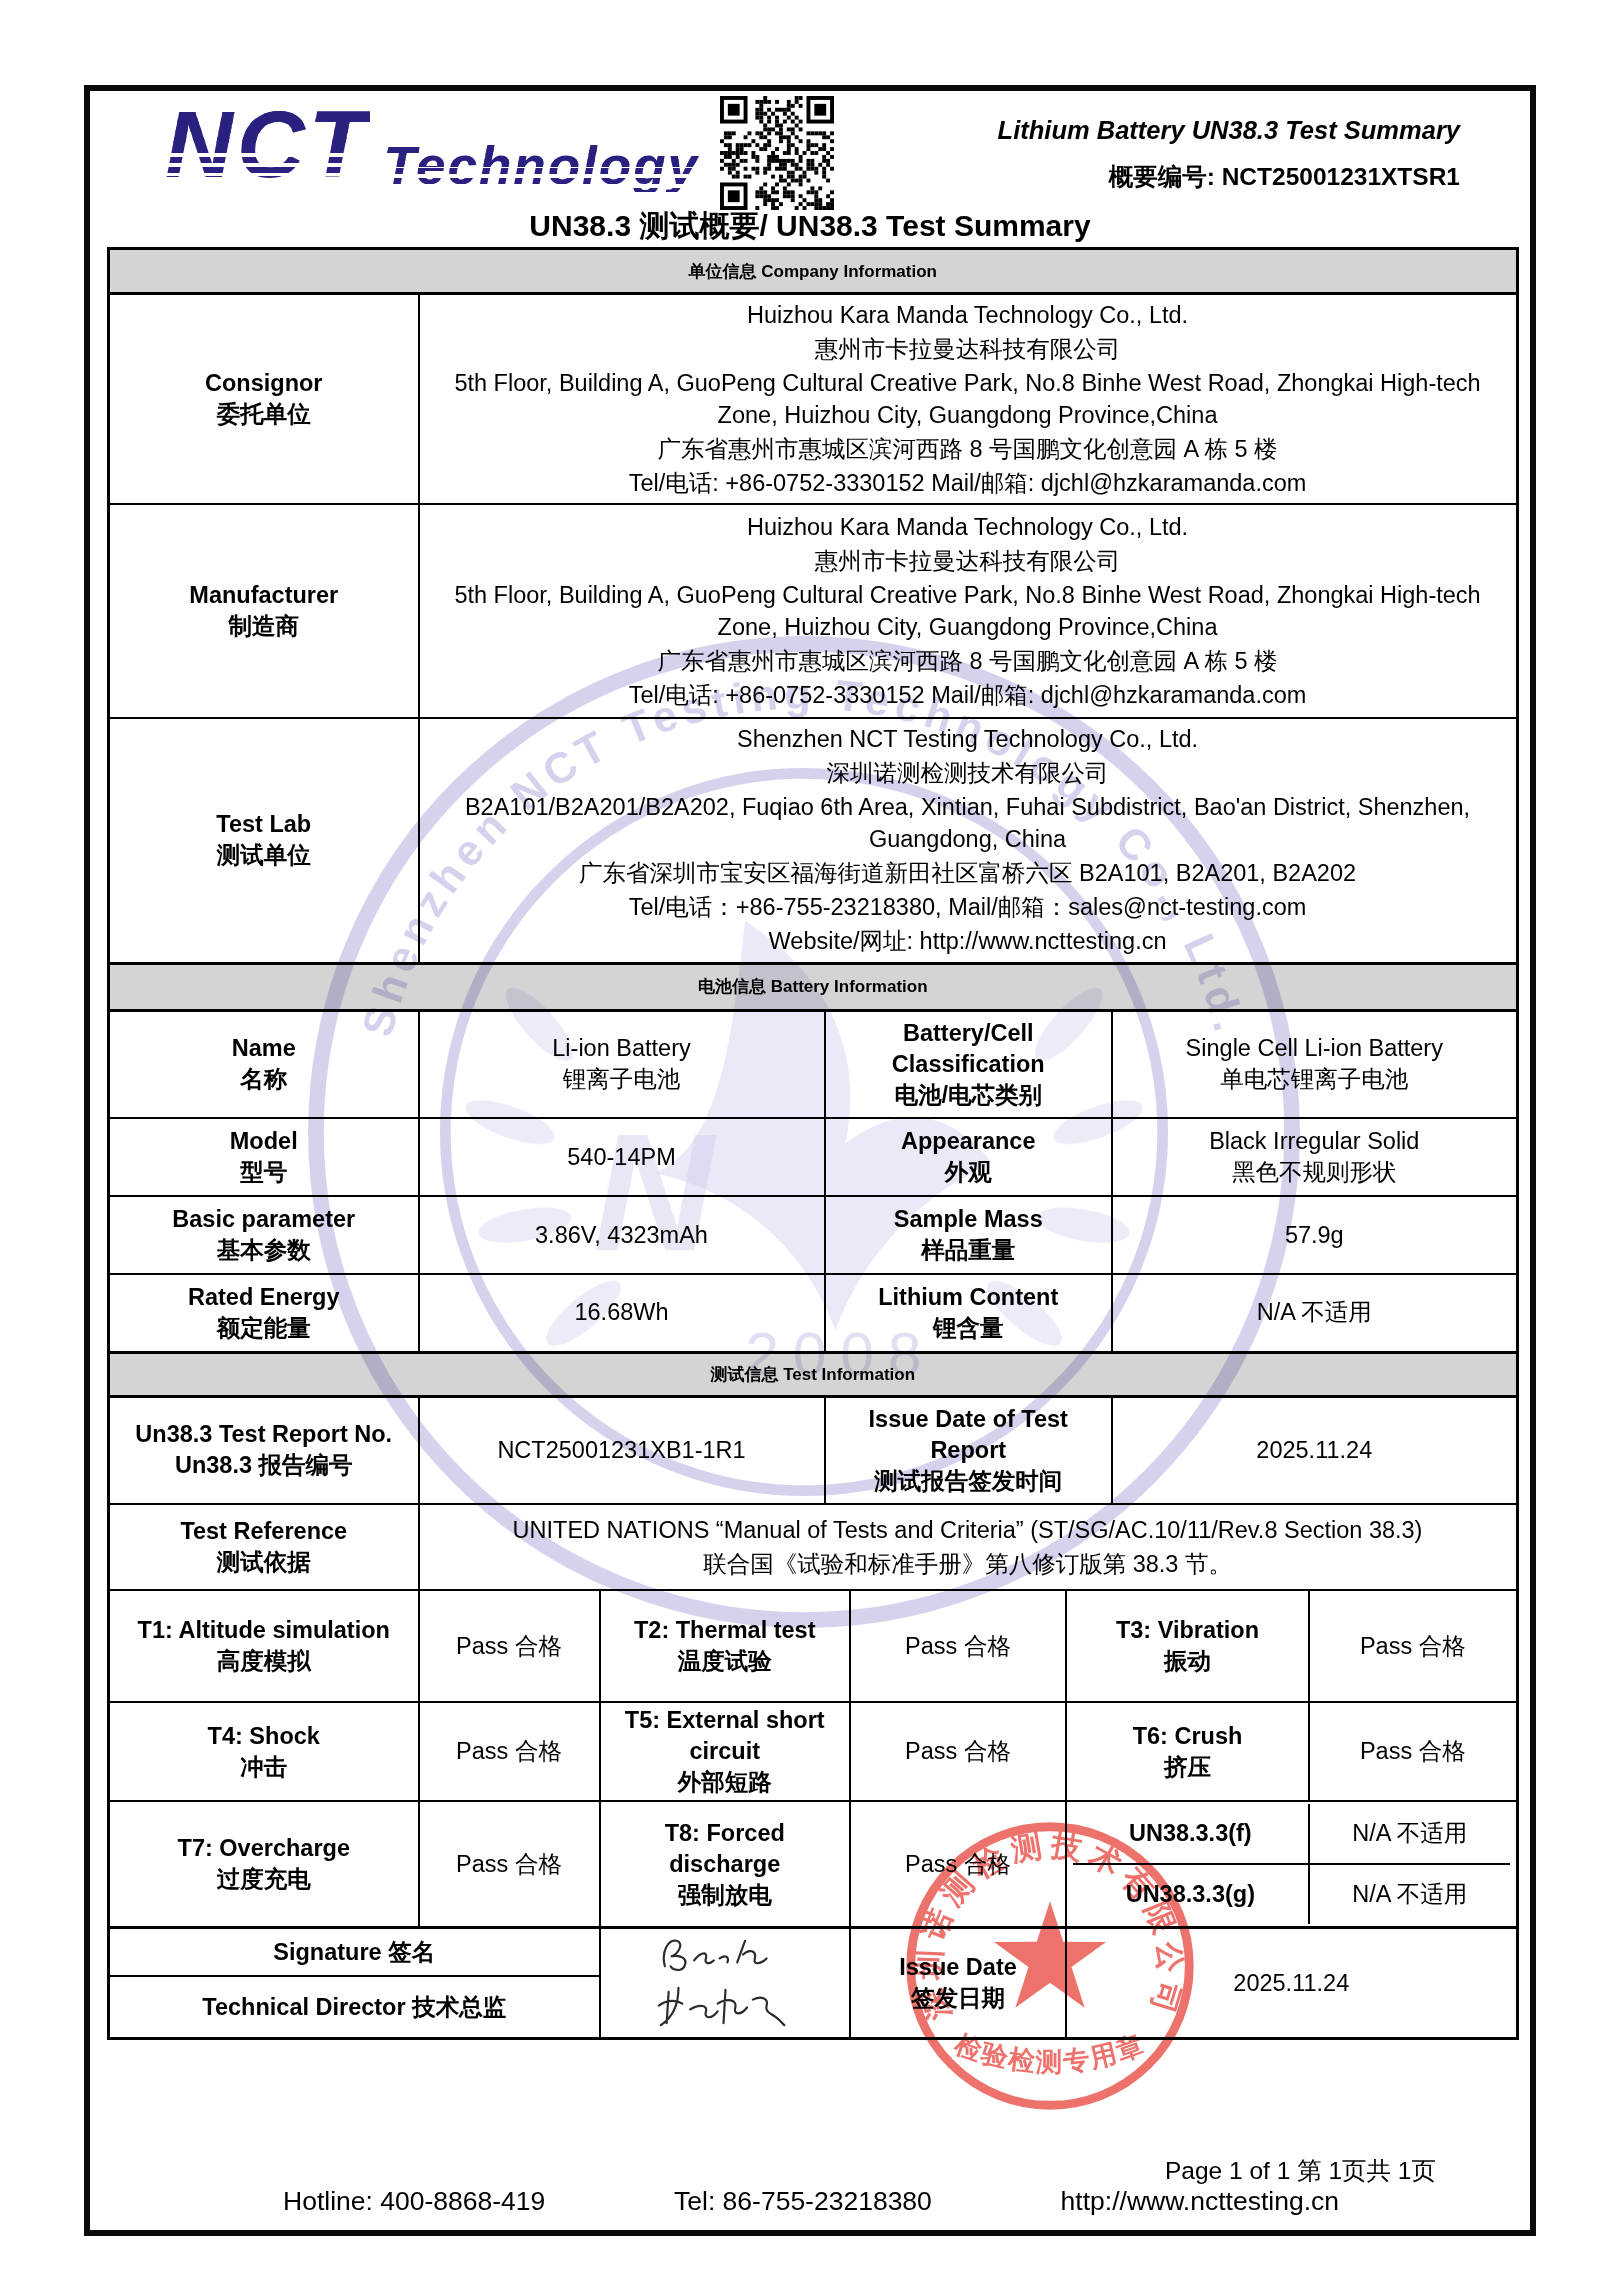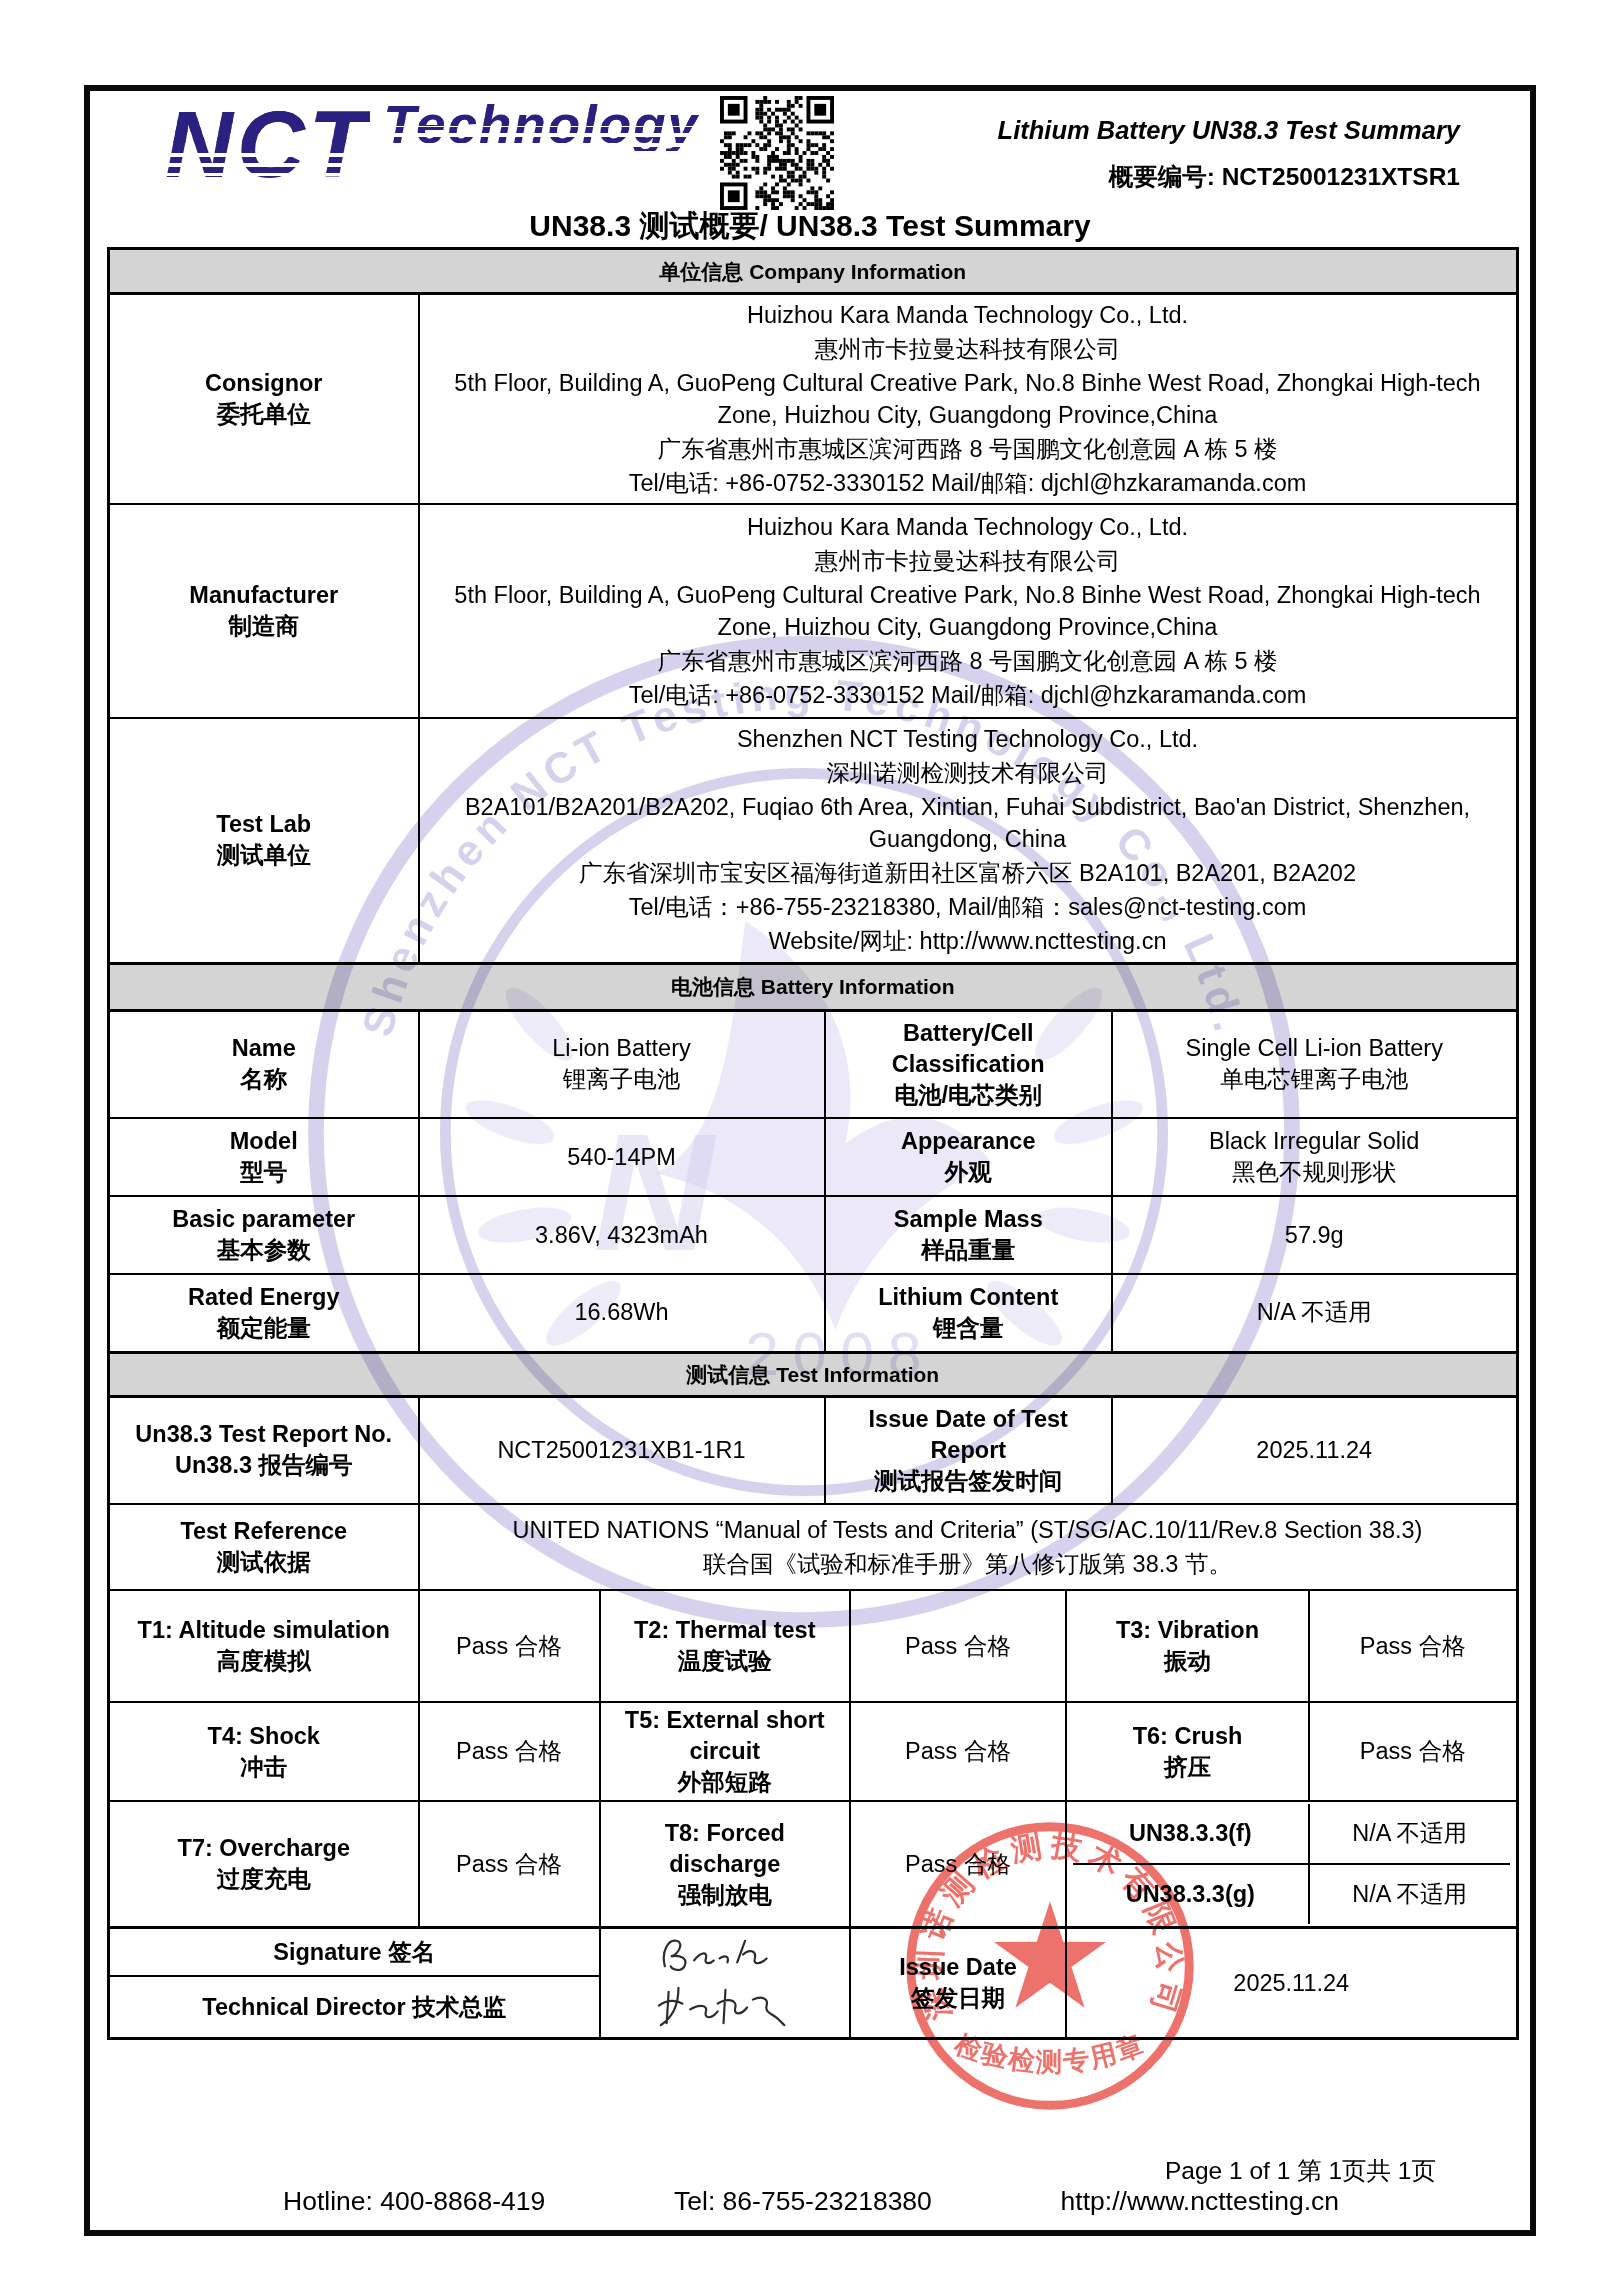--- a/index.html
+++ b/index.html
@@ -8,21 +8,21 @@
     font-family:"Liberation Sans","DejaVu Sans",sans-serif;color:#000;
     -webkit-font-smoothing:antialiased;
   }
   .page{position:absolute;inset:0;overflow:hidden;}
 
   
   .frame{position:absolute;left:84px;top:85px;width:1452px;height:2151px;
          border:6.9px solid #0a0a0a;box-sizing:border-box;}
 
   
-  .logo{position:absolute;left:165px;top:98px;display:flex;align-items:flex-start;gap:13.7px;
+  .logo{position:absolute;left:165px;top:98px;display:flex;align-items:flex-end;gap:13.7px;
         font-style:italic;font-weight:bold;z-index:3;}
   .logo-main{font-size:94px;line-height:1;letter-spacing:3.9px;}
   .logo-sub{font-size:53px;line-height:1;letter-spacing:2px;}
   .logo-stripe{
     background:
       linear-gradient(#2a2080 0 52%, rgba(42,32,128,0) 52%),
       repeating-linear-gradient(#2a2080 0 5.9px, #ffffff 5.9px 9.8px);
     -webkit-background-clip:text;background-clip:text;
     color:#2a2080;-webkit-text-fill-color:transparent;
   }
@@ -32,21 +32,21 @@
   .hdr-summary-no{font-size:24.5px;font-weight:bold;margin-top:15px;}
   .doc-title{position:absolute;left:0;right:0;top:206px;text-align:center;
              font-size:30px;font-weight:bold;z-index:3;}
 
   
   .main-table{position:absolute;left:107px;top:247px;width:1408px;z-index:2;
               border-collapse:collapse;table-layout:fixed;font-size:23.5px;
               border:3.9px solid #000;}
   .main-table td{border:2px solid #000;padding:2px 5.9px;vertical-align:middle;
                  text-align:center;line-height:31px;overflow:hidden;}
-  .sec-head td{background:#d4d4d4;font-weight:bold;font-size:21px;
+  .sec-head td{background:#d4d4d4;font-weight:bold;font-size:17px;
                border-top:3.9px solid #000;border-bottom:3.9px solid #000;}
   .lblc{font-weight:bold;}
   .content-cell{text-align:left;padding:7.8px 9.8px 7.8px 15.7px;}
   .content-cell p{margin:2px 0;line-height:32px;}
   .hb-b td{border-bottom:3.9px solid #000;}
   .nest{padding:0;}
   .inner{width:100%;height:100%;border-collapse:collapse;table-layout:fixed;}
   .inner td{border:0;height:55px;text-align:center;line-height:29px;}
   .inner td+td{border-left:2px solid #000;}
   .inner tr+tr td{border-top:2px solid #000;}

